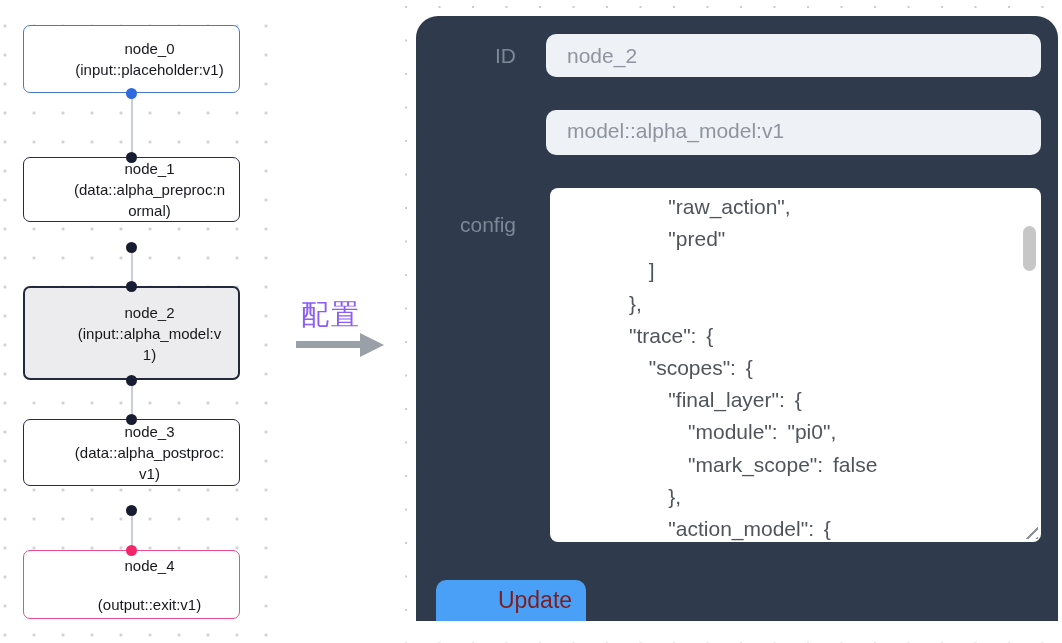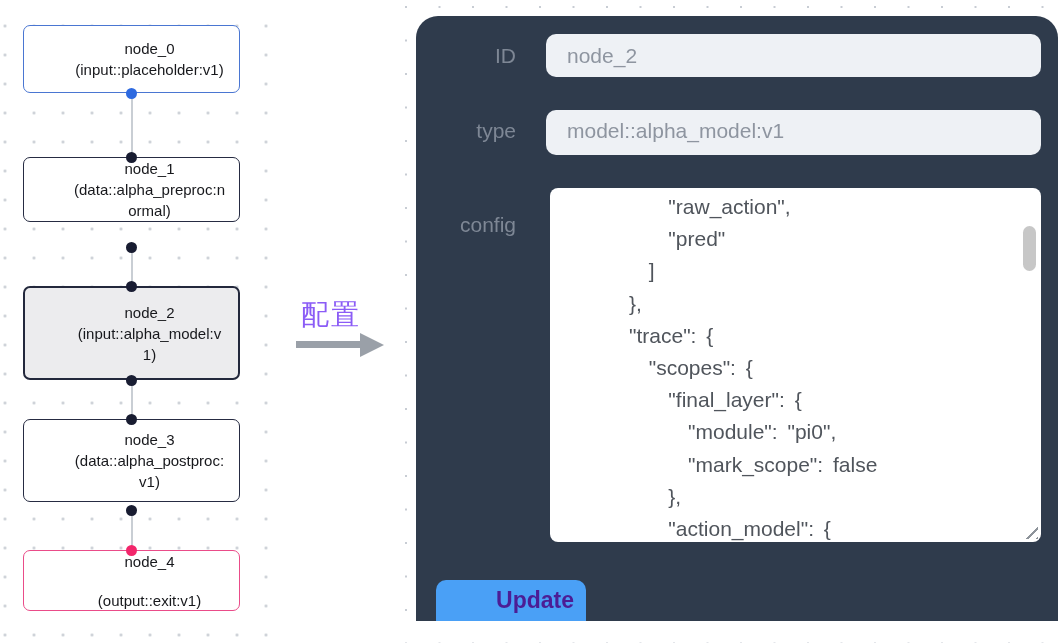--- a/index.html
+++ b/index.html
@@ -56,21 +56,21 @@
                 font-size:21px; line-height:32.2px; color:#50555c; white-space:pre;
                 word-spacing:4px; overflow:hidden; }
   .scroll-thumb { position:absolute; right:5px; top:38px; width:13px; height:45px;
                   border-radius:7px; background:#c7c7c7; }
   .resize-grip { position:absolute; right:3px; bottom:3px; width:15px; height:15px;
                  clip-path:polygon(100% 0, 100% 100%, 0 100%);
                  background:repeating-linear-gradient(315deg, #8d939a 0 2px, transparent 2px 7px); }
 
   .update-btn { position:absolute; left:20px; top:564px; width:150px; height:41px;
                 background:#4aa0f6; border:none; border-radius:10px 10px 0 0;
-                color:#4c1d95; font-size:23px; font-weight:700; text-align:center;
+                color:#7f1d1d; font-size:23px; font-weight:400; text-align:center;
                 line-height:41px; font-family:"Liberation Sans", sans-serif; cursor:pointer;padding-left:48px; }
 </style>
 </head>
 <body>
 
 <div class="stage">
 
   <div class="canvas canvas-left"></div>
 
   <div class="edge" style="top:93px;  height:64px;"></div>
@@ -83,25 +83,25 @@
     <span class="node-subtitle">(input::placeholder:v1)</span>
   </div>
   <div class="node" style="top: 157px; height: 65px; border-color: rgb(38, 43, 66); background-color: rgb(255, 255, 255);">
     <span>node_1</span>
     <span class="node-subtitle">(data::alpha_preproc:normal)</span>
   </div>
   <div class="node selected" style="top: 286px; height: 94px; border-color: rgb(35, 40, 60); background-color: rgb(236, 236, 238);">
     <span>node_2</span>
     <span class="node-subtitle">(input::alpha_model:v1)</span>
   </div>
-  <div class="node" style="top: 419px; height: 83px; border-color: rgb(38, 43, 66); background-color: rgb(255, 255, 255);">
+  <div class="node" style="top: 419px; height: 67px; border-color: rgb(38, 43, 66); background-color: rgb(255, 255, 255);">
     <span>node_3</span>
     <span class="node-subtitle">(data::alpha_postproc:v1)</span>
   </div>
-  <div class="node" style="top: 550px; height: 61px; border-color: rgb(234, 76, 137); background-color: rgb(255, 255, 255); gap: 18px;">
+  <div class="node" style="top: 550px; height: 69px; border-color: rgb(234, 76, 137); background-color: rgb(255, 255, 255); gap: 18px;">
     <span>node_4</span>
     <span class="node-subtitle">(output::exit:v1)</span>
   </div>
 
   <div class="port" style="top: 87.5px; background-color: rgb(46, 106, 224);"></div>
   <div class="port" style="top: 151.5px; background-color: rgb(24, 28, 49);"></div>
   <div class="port" style="top: 241.5px; background-color: rgb(24, 28, 49);"></div>
   <div class="port" style="top: 280.5px; background-color: rgb(25, 29, 51);"></div>
   <div class="port" style="top: 374.5px; background-color: rgb(25, 29, 51);"></div>
   <div class="port" style="top: 413.5px; background-color: rgb(24, 28, 49);"></div>
@@ -114,21 +114,20 @@
 
   <div class="canvas canvas-right"></div>
 
   <div class="panel" style="background-color: rgb(47, 59, 76);">
 
     <div class="field-label label-id">ID</div>
     <div class="text-input input-id">
       <span style="line-height:43px;">node_2</span>
     </div>
 
-    <div class="field-label label-type">type</div>
     <div class="text-input input-type">
       <span style="line-height:42px;">model::alpha_model:v1</span>
     </div>
 
     <div class="field-label label-config">config</div>
     <div class="config-box">
       <pre class="config-pre">          "raw_action",
           "pred"
         ]
       },

